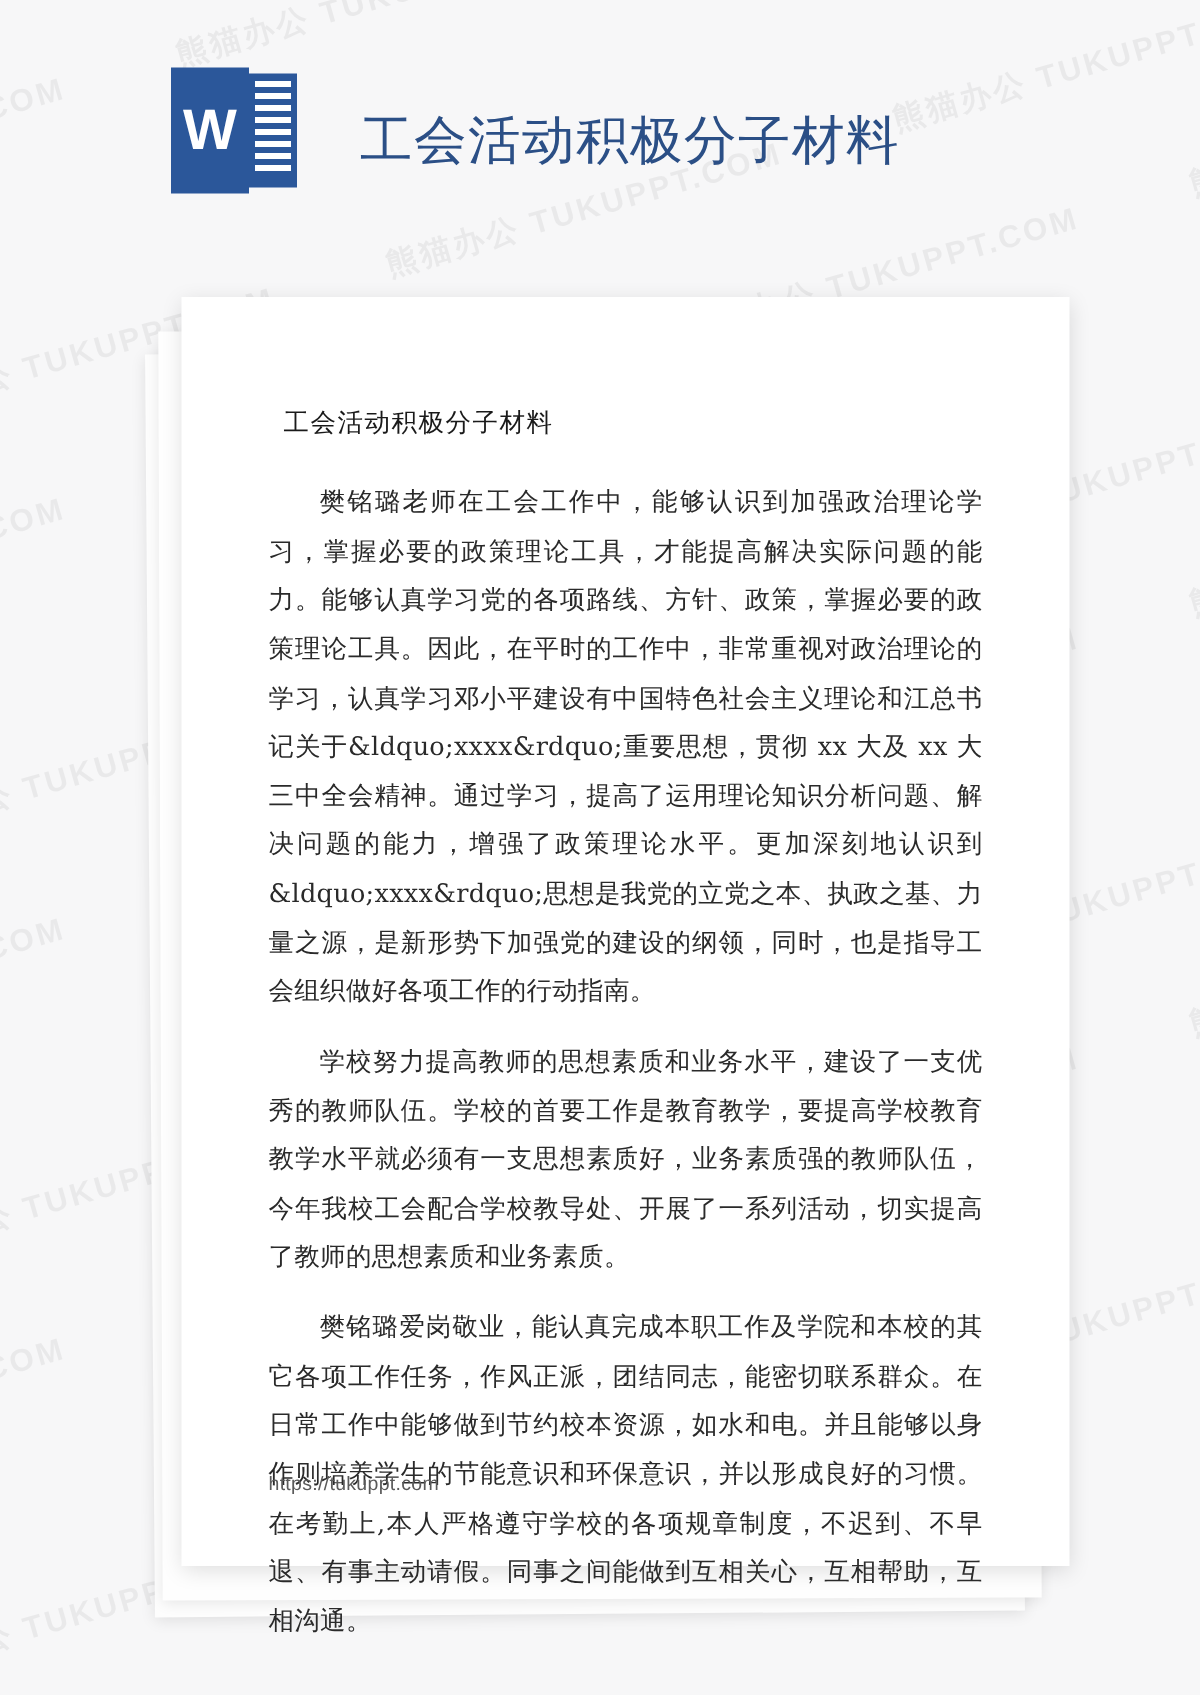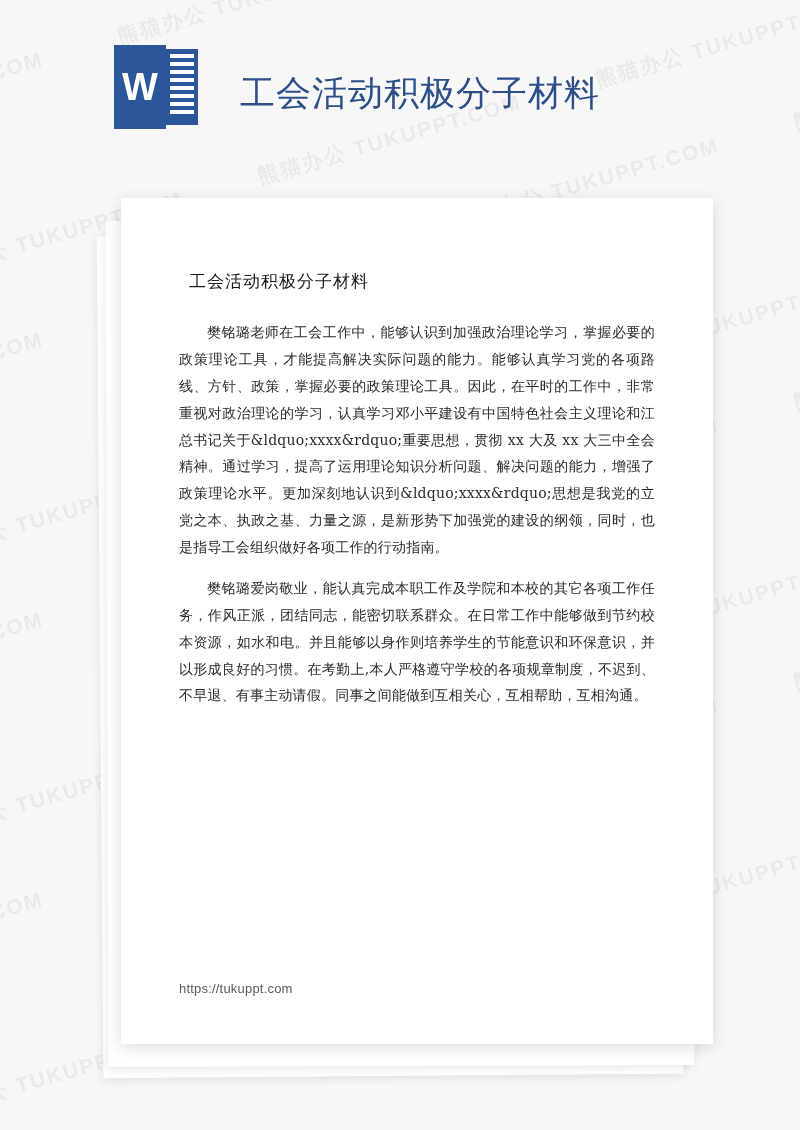--- a/index.html
+++ b/index.html
@@ -148,21 +148,21 @@
   .page-title {
     font-family: "DejaVu Serif", "Liberation Serif", serif;
     font-size: 17px;
     color: #1a1a1a;
     margin: 0 0 26px 10px;
     letter-spacing: 1px;
     font-weight: normal;
   }
   .body-para {
     font-family: "DejaVu Serif", "Liberation Serif", serif;
-    font-size: 14px;
+    font-size: 17px;
     line-height: 1.92;
     color: #2a2a2a;
     text-align: justify;
     text-indent: 2em;
     margin: 0 0 14px 0;
     letter-spacing: 0.2px;
   }
   .doc-footer-url {
     position: absolute;
     left: 58px;
@@ -195,20 +195,21 @@
   <div class="doc-title">工会活动积极分子材料</div>
 </div>
 
 <div class="paper-stack">
   <div class="sheet-back-2"></div>
   <div class="sheet-back-1"></div>
   <div class="sheet-front">
     <div class="page-inner">
       <h1 class="page-title">工会活动积极分子材料</h1>
       <p class="body-para">樊铭璐老师在工会工作中，能够认识到加强政治理论学习，掌握必要的政策理论工具，才能提高解决实际问题的能力。能够认真学习党的各项路线、方针、政策，掌握必要的政策理论工具。因此，在平时的工作中，非常重视对政治理论的学习，认真学习邓小平建设有中国特色社会主义理论和江总书记关于&amp;ldquo;xxxx&amp;rdquo;重要思想，贯彻 xx 大及 xx 大三中全会精神。通过学习，提高了运用理论知识分析问题、解决问题的能力，增强了政策理论水平。更加深刻地认识到&amp;ldquo;xxxx&amp;rdquo;思想是我党的立党之本、执政之基、力量之源，是新形势下加强党的建设的纲领，同时，也是指导工会组织做好各项工作的行动指南。</p>
+      <p class="body-para">学校努力提高教师的思想素质和业务水平，建设了一支优秀的教师队伍。学校的首要工作是教育教学，要提高学校教育教学水平就必须有一支思想素质好，业务素质强的教师队伍，今年我校工会配合学校教导处、开展了一系列活动，切实提高了教师的思想素质和业务素质。</p>
       <p class="body-para">樊铭璐爱岗敬业，能认真完成本职工作及学院和本校的其它各项工作任务，作风正派，团结同志，能密切联系群众。在日常工作中能够做到节约校本资源，如水和电。并且能够以身作则培养学生的节能意识和环保意识，并以形成良好的习惯。在考勤上,本人严格遵守学校的各项规章制度，不迟到、不早退、有事主动请假。同事之间能做到互相关心，互相帮助，互相沟通。</p>
     </div>
     <div class="doc-footer-url">https://tukuppt.com</div>
   </div>
 </div>
 
 <div class="watermark-layer" id="wm">
     <div class="wm-row" style="top: -20px; left: -80px;"><span>熊猫办公 TUKUPPT.COM</span></div>
     <div class="wm-row" style="top: 120px; left: -220px;"><span>熊猫办公 TUKUPPT.COM</span><span>熊猫办公 TUKUPPT.COM</span></div>
     <div class="wm-row" style="top: 260px; left: -80px;"><span>熊猫办公 TUKUPPT.COM</span><span>熊猫办公 TUKUPPT.COM</span><span>熊猫办公 TUKUPPT.COM</span></div>

